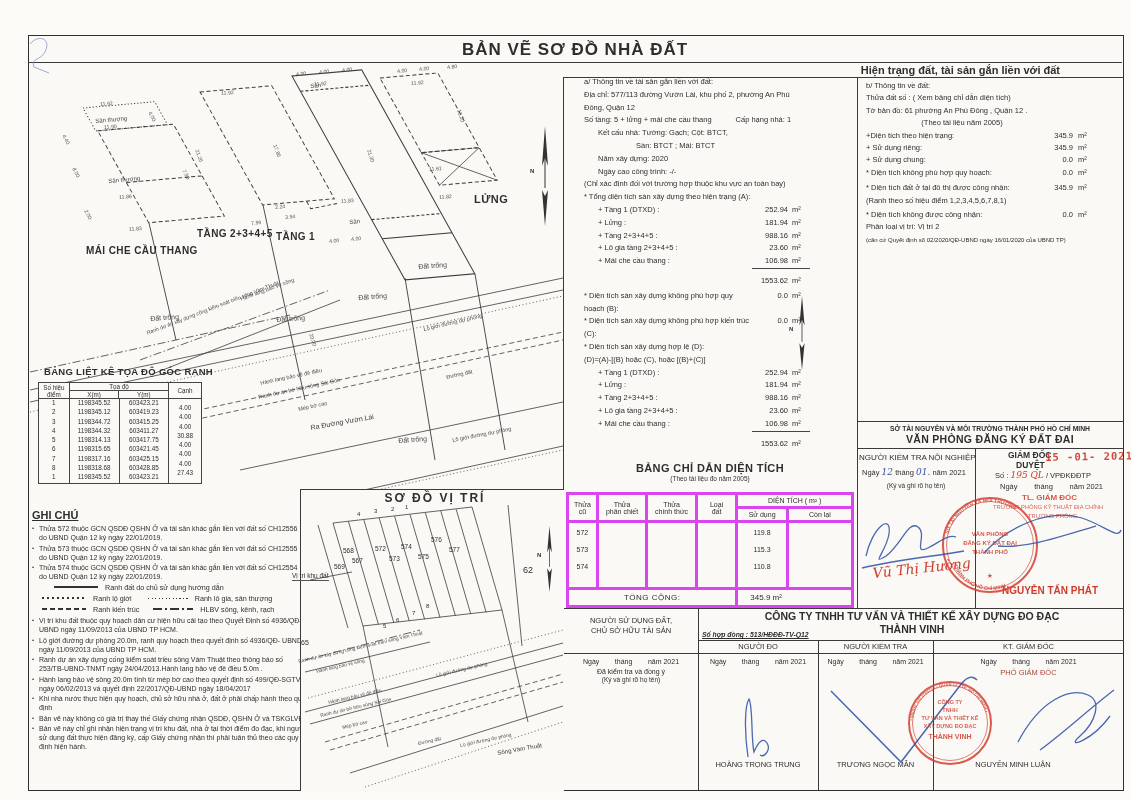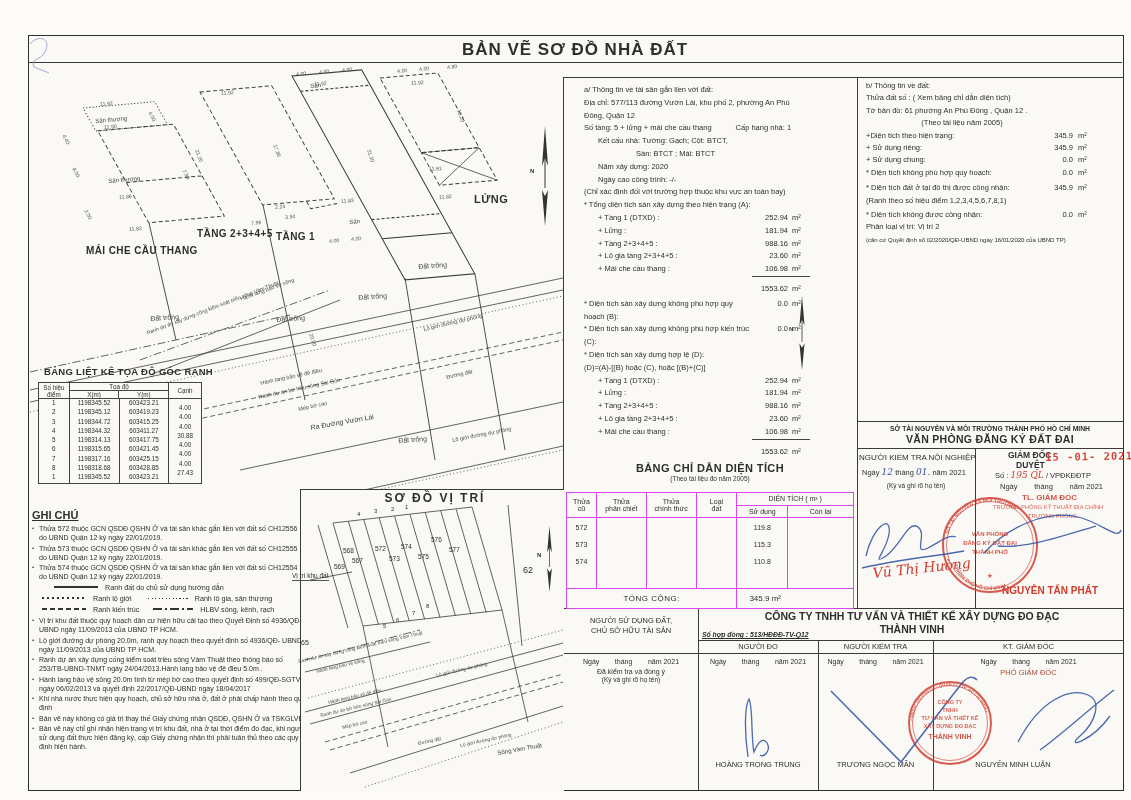--- a/index.html
+++ b/index.html
@@ -6,35 +6,35 @@
   .page{position:relative;width:1131px;height:800px;background:#fcfbf8;font-family:"Liberation Sans",sans-serif;color:#2e2e2e;overflow:hidden;}
   .frame{position:absolute;left:28px;top:35px;width:1094px;height:754px;border:1.6px solid #2f2f2f;background:#faf9f5;}
   .hl,.vlx{position:absolute;background:#3a3a3a;}
   .hl{height:1px}.vlx{width:1px}
   .lb{position:absolute;white-space:nowrap;line-height:1;transform-origin:0 0;}
   .b{font-weight:bold}
   .red{color:#cf3b2c}.blue{color:#3550a8}
   .ctr{text-align:center}
   svg{position:absolute;overflow:visible}
   
-  .cola{position:absolute;left:584px;top:84px;width:226px;font-size:7.5px;line-height:12.8px;}
+  .cola{position:absolute;left:584px;top:76px;width:226px;font-size:7.5px;line-height:12.8px;}
   .colb{position:absolute;left:866px;top:80px;width:232px;font-size:7.5px;line-height:12.4px;}
   .vrow{display:flex;align-items:baseline}
   .vl2{flex:1}
   .cola .vv{width:36px;text-align:right}.cola .vu{width:18px;padding-left:4px}
   .colb .vv{width:34px;text-align:right}.colb .vu{width:20px;padding-left:5px}
   .ind1{padding-left:14px}.ind2{padding-left:52px}
   .tot{border-top:1px solid #444;padding-top:6px}
   
   .coordt{position:absolute;left:38px;top:382px;width:164px;border-collapse:collapse;background:#faf9f5;font-size:6.3px;color:#2e2e2e;}
   .coordt th,.coordt td{border:0;padding:0;text-align:center;font-weight:normal}
   .coordt .frame-cell{border:1px solid #444}
   
   .areat{position:absolute;left:566px;top:492px;width:288px;height:116px;border-collapse:collapse;background:transparent;font-size:7px;}
-  .areat th,.areat td{border:1px solid #d946ef;padding:0;text-align:center;font-weight:normal;vertical-align:top}
+  .areat th,.areat td{border:3px solid #d946ef;padding:0;text-align:center;font-weight:normal;vertical-align:top}
   .areat thead th{vertical-align:middle}
   
   .notes{position:absolute;left:32px;top:511px;width:274px;font-size:7px;line-height:9px;}
   .notes .bullet{position:relative;padding-left:7px;margin-bottom:1.5px}
   .notes .bullet:before{content:"•";position:absolute;left:0;top:0;font-size:6px}
   .lsample{display:inline-block;vertical-align:middle;margin:0 5px 2px 0}
   .ls-solid{width:44px;height:1.5px;background:#333}
   .ls-dot{width:44px;height:1.6px;background:repeating-linear-gradient(90deg,#333 0 1.6px,transparent 1.6px 5px)}
   .ls-fdot{width:40px;height:1.2px;background:repeating-linear-gradient(90deg,#333 0 1px,transparent 1px 3.5px)}
   .ls-dash{width:44px;height:1.6px;background:repeating-linear-gradient(90deg,#333 0 5px,transparent 5px 8px)}
@@ -45,20 +45,21 @@
   .stampdate{font-family:"DejaVu Sans Mono",monospace;font-weight:bold;letter-spacing:1px;color:#d03a2c;opacity:.92}
 </style>
 </head>
 <body>
 
 <div class="page">
   <div class="frame"></div>
 
   <div class="lb b" style="left:28px;top:41px;width:1094px;text-align:center;font-size:17px;letter-spacing:1px;">BẢN VẼ SƠ ĐỒ NHÀ ĐẤT</div>
   <div class="hl" style="left:28px;top:62px;width:1094px;"></div>
+  <div class="lb b" style="left:700px;top:65px;width:360px;text-align:right;font-size:11px;">Hiện trạng đất, tài sản gắn liền với đất</div>
   <div class="hl" style="left:563px;top:77px;width:561px;"></div>
 
   <div class="vlx" style="left:563px;top:77px;height:713px;"></div>
   <div class="vlx" style="left:857px;top:77px;height:531px;"></div>
   <div class="hl" style="left:857px;top:421px;width:267px;"></div>
   <div class="hl" style="left:857px;top:448px;width:267px;"></div>
   <div class="vlx" style="left:975px;top:448px;height:160px;"></div>
   <div class="hl" style="left:563px;top:608px;width:561px;"></div>
   <div class="vlx" style="left:698px;top:608px;height:182px;"></div>
   <div class="hl" style="left:698px;top:640px;width:426px;"></div>

